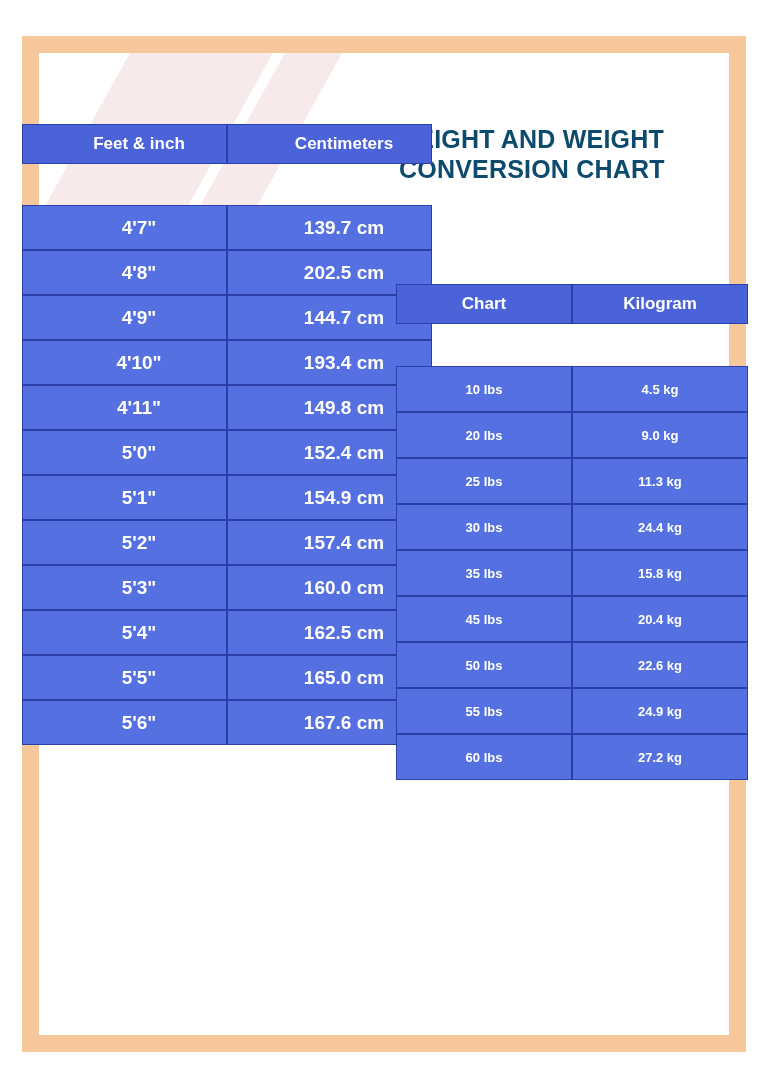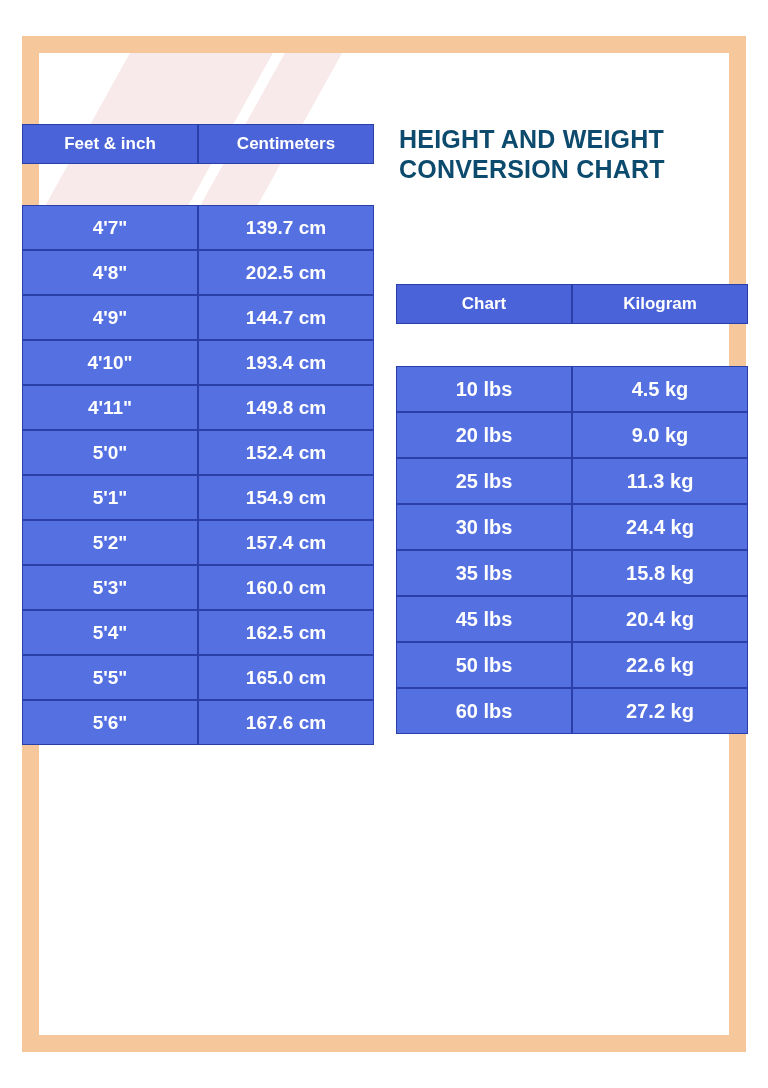--- a/index.html
+++ b/index.html
@@ -111,35 +111,36 @@
 
   
   #height-table {
     left: 22px;
     top: 124px;
   }
   #height-table td {
     width: 172px;
     height: 41px;
     font-size: 19px;
+    padding-left: 30px;
   }
   #height-table .hrow td {
     height: 36px;
     font-size: 17px;
   }
 
   
   #weight-table {
     left: 396px;
     top: 284px;
   }
   #weight-table td {
     width: 172px;
     height: 42px;
-    font-size: 20px;
+    font-size: 13px;
   }
   #weight-table .hrow td {
     height: 36px;
     font-size: 17px;
   }
 </style>
 </head>
 <body>
 
 <div id="page">
@@ -248,20 +249,24 @@
           </tr>
           <tr>
             <td>45 lbs</td>
             <td>20.4 kg</td>
           </tr>
           <tr>
             <td>50 lbs</td>
             <td>22.6 kg</td>
           </tr>
           <tr>
+            <td>55 lbs</td>
+            <td>24.9 kg</td>
+          </tr>
+          <tr>
             <td>60 lbs</td>
             <td>27.2 kg</td>
           </tr>
         </tbody>
     </table>
 
   </div>
 </div>
 
 </body></html>

